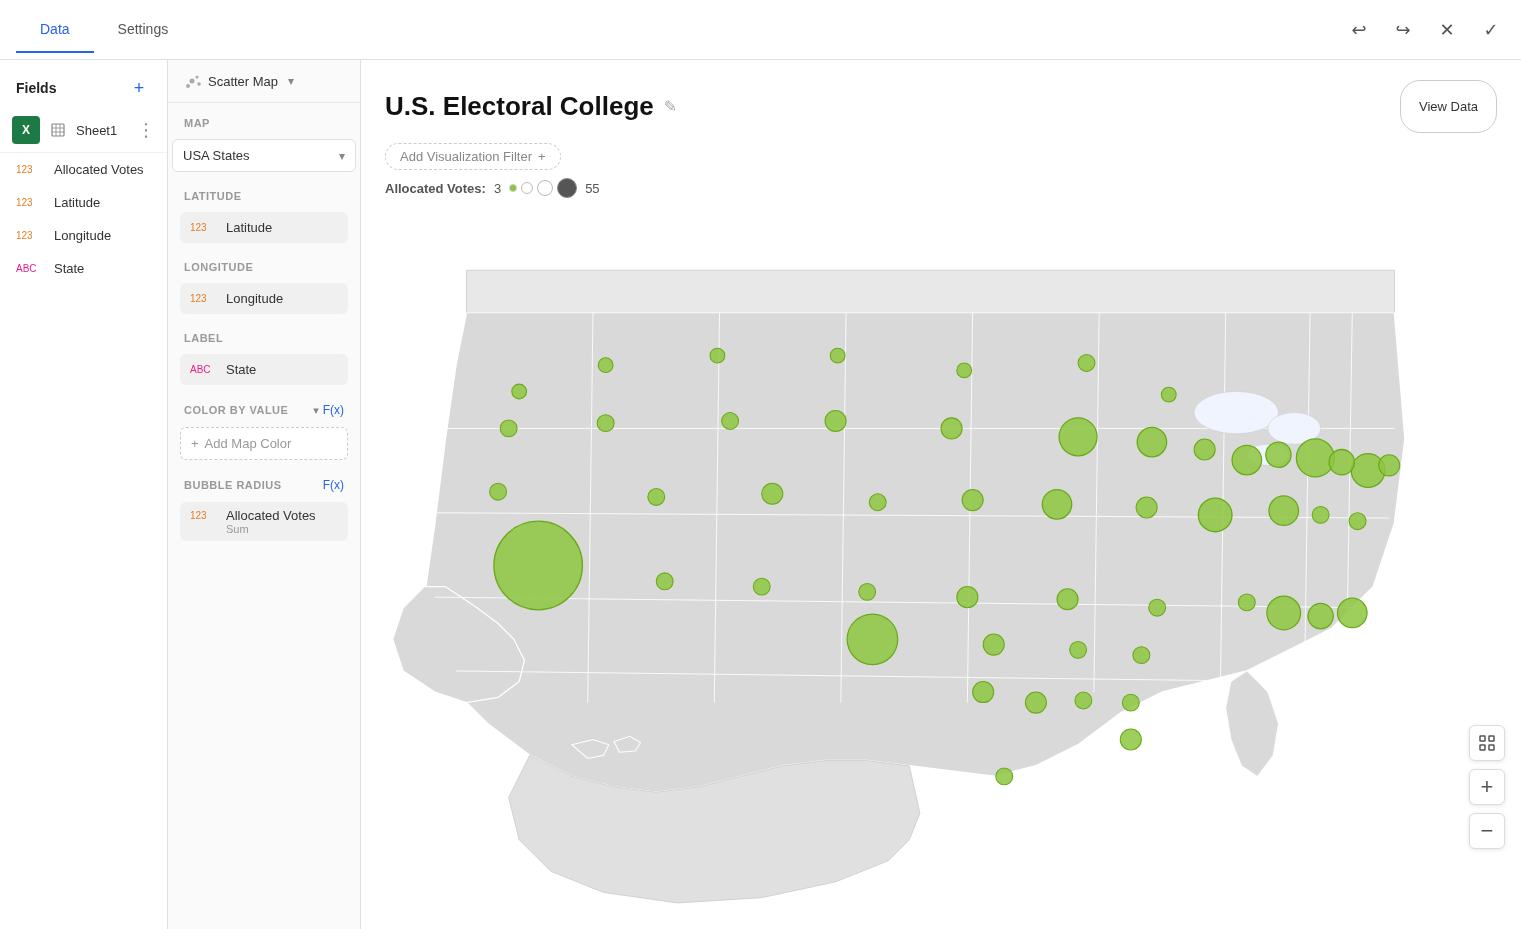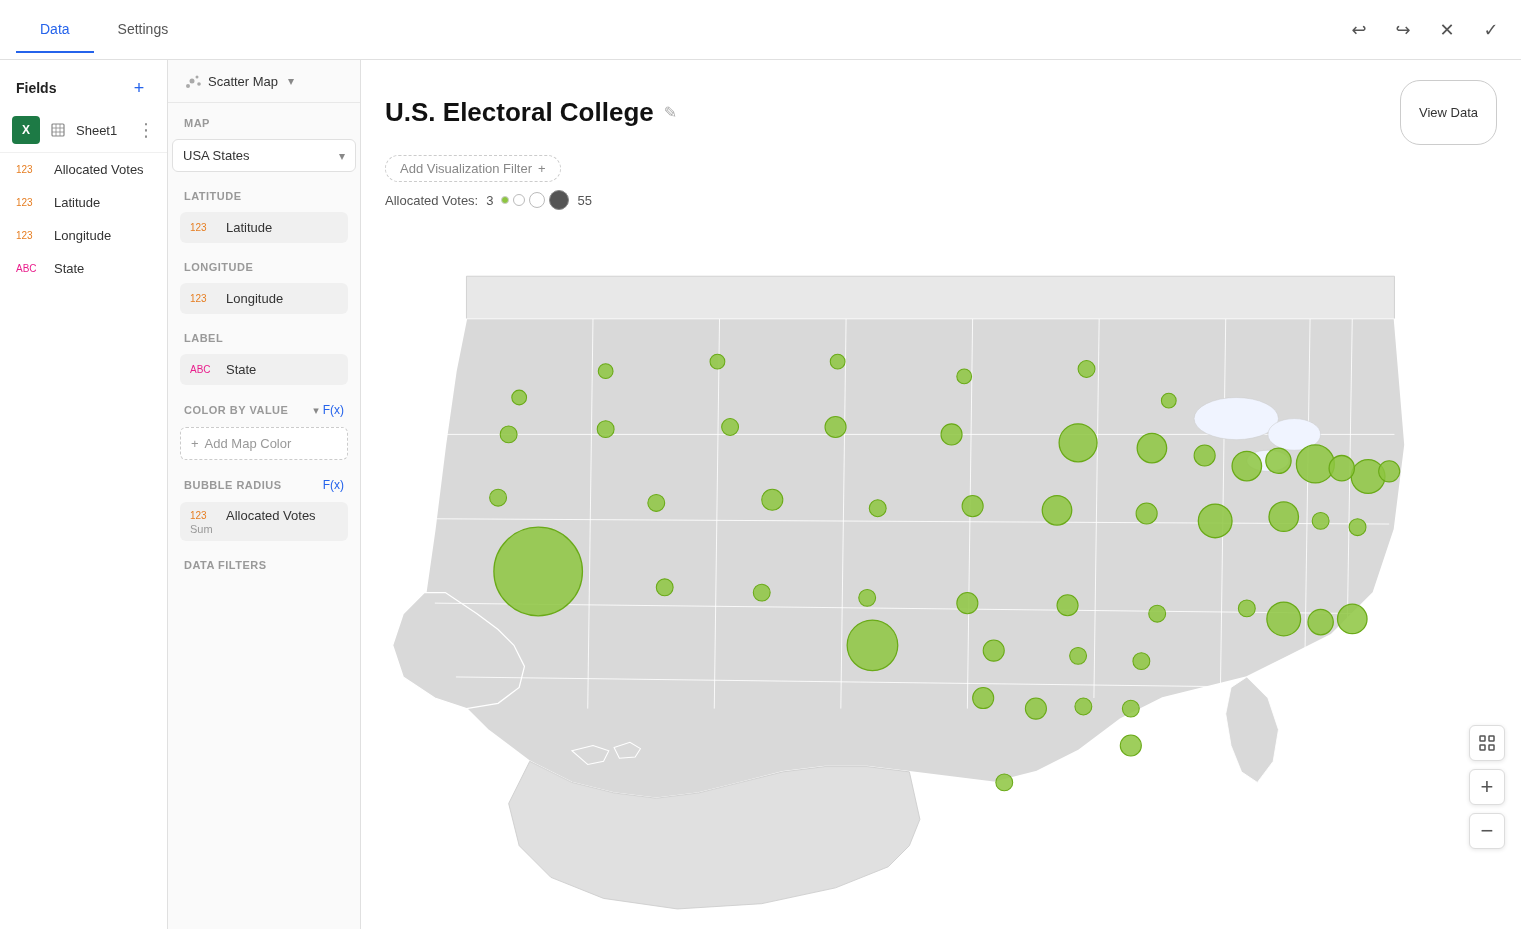--- a/index.html
+++ b/index.html
@@ -252,20 +252,21 @@
       align-items: center;
       gap: 8px;
     }
     .bubble-radius-name {
       font-size: 13px;
       color: #333;
     }
     .bubble-radius-sub {
       font-size: 11px;
       color: #999;
+      margin-left: 36px;
     }
 
     
     .map-area {
       flex: 1;
       background: #fff;
       display: flex;
       flex-direction: column;
       overflow: hidden;
       position: relative;
@@ -287,21 +288,21 @@
       color: #111;
     }
     .edit-icon {
       color: #aaa;
       font-size: 16px;
       cursor: pointer;
     }
     .view-data-btn {
       border: 1px solid #ccc;
       border-radius: 20px;
-      padding: 24px 18px;
+      padding: 18px 18px;
       font-size: 13px;
       color: #333;
       cursor: pointer;
       background: #fff;
     }
     .filter-bar {
       padding: 10px 24px 0;
     }
     .add-filter-btn {
       display: inline-flex;
@@ -317,21 +318,21 @@
     }
     .legend-row {
       padding: 8px 24px 0;
       display: flex;
       align-items: center;
       gap: 8px;
       font-size: 13px;
       color: #555;
     }
     .legend-label {
-      font-weight: 400;
+      font-weight: 700;
     }
     .legend-dots {
       display: flex;
       align-items: center;
       gap: 4px;
     }
     .legend-dot {
       border-radius: 50%;
       background: #8dc63f;
       border: 1px solid #ccc;
@@ -493,21 +494,20 @@
       <span class="fx-btn">F(x)</span>
     </div>
     <div class="bubble-radius-field">
       <div class="bubble-radius-main">
         <span class="field-type-badge field-type-num">123</span>
         <span class="bubble-radius-name">Allocated Votes</span>
       </div>
       <div class="bubble-radius-sub">Sum</div>
     </div>
 
-    <div class="section-header">DATA FILTERS</div>
   </div>
 
   <div class="map-area">
     <div class="map-header">
       <div class="chart-title-row">
         <span class="chart-title">U.S. Electoral College</span>
         <span class="edit-icon">✎</span>
       </div>
       <button class="view-data-btn">View Data</button>
     </div>

